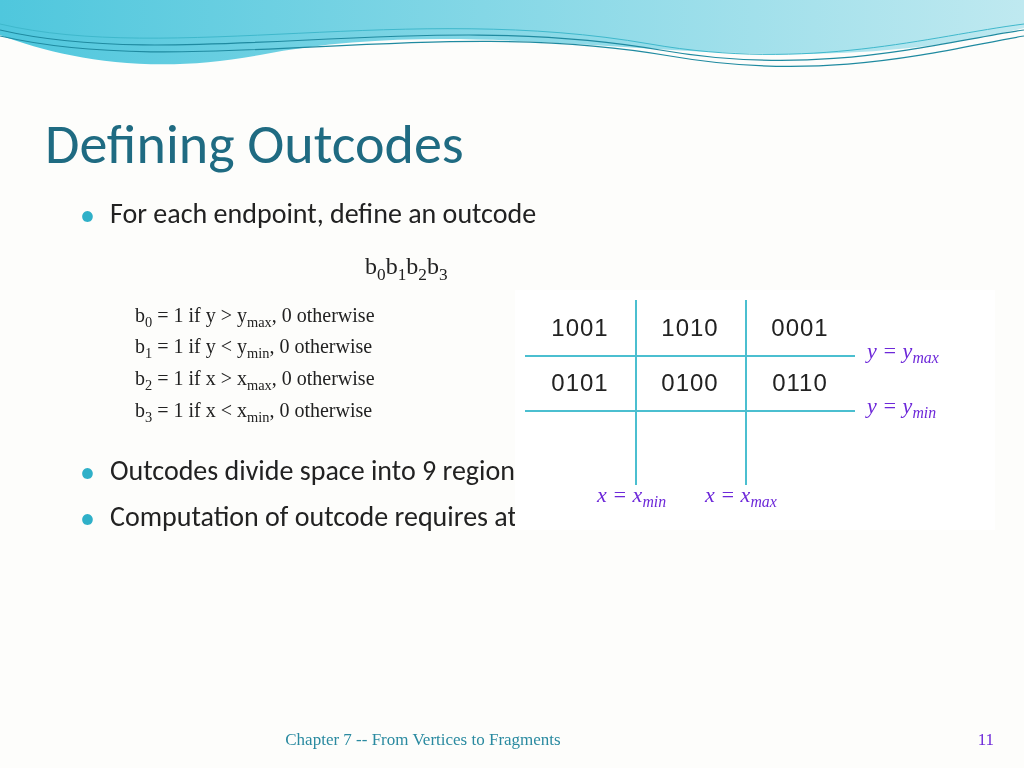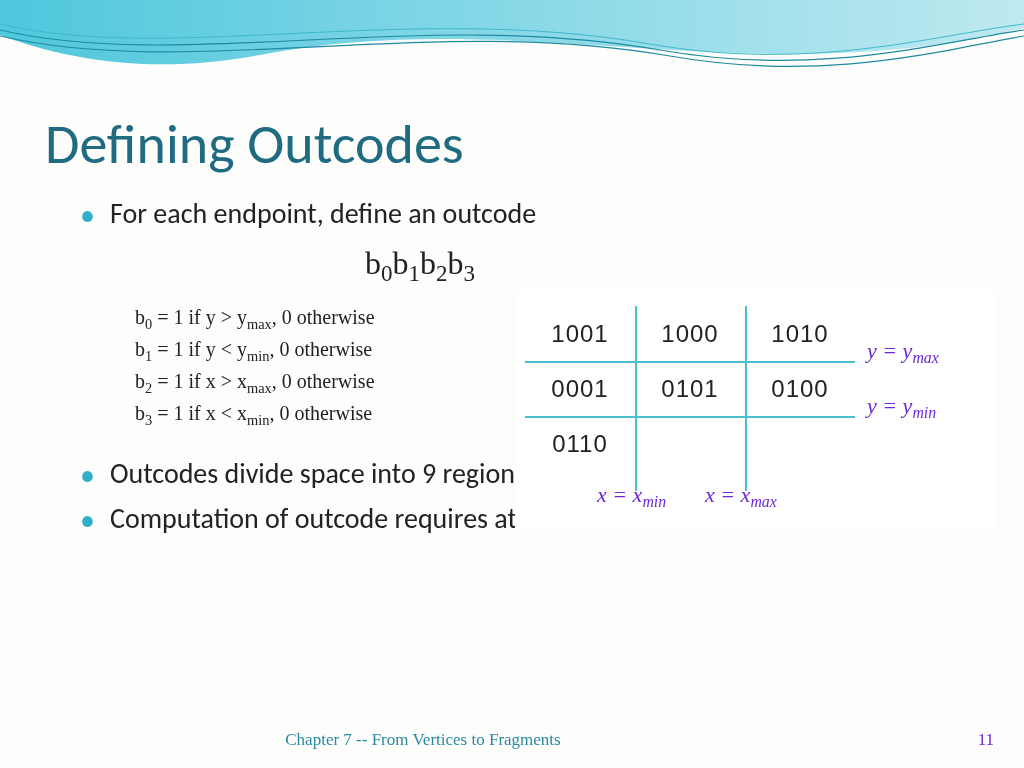--- a/index.html
+++ b/index.html
@@ -23,35 +23,35 @@
     font-size: 28px; color: #222;
     padding-left: 30px; margin-bottom: 8px;
     line-height: 1.35;
     font-family: Calibri, Georgia, serif;
   }
   ul.main > li::before {
     content: "•"; position: absolute; left: 0; top: 0;
     color: #2fb0c8; font-size: 30px;
   }
   .formula-line {
-    font-family: Georgia, serif; font-size: 32px;
-    margin-left: 285px; margin-top: 12px; margin-bottom: 16px;
+    font-family: Georgia, serif; font-size: 24px;
+    margin-left: 285px; margin-top: 20px; margin-bottom: 16px;
     color: #222;
   }
   .conditions {
     margin-left: 55px; margin-top: 6px; margin-bottom: 24px;
     font-family: Georgia, serif; font-size: 20px; line-height: 1.45; color: #222;
   }
   sub { font-size: 0.72em; }
   .diagram {
     position: absolute; top: 290px; left: 515px; width: 480px; height: 240px;
     background: #fff; font-family: Arial, Helvetica, sans-serif;
   }
   .grid {
-    position: absolute; top: 16px; left: 10px; width: 330px; height: 165px;
+    position: absolute; top: 10px; left: 10px; width: 330px; height: 165px;
     display: grid; grid-template-columns: repeat(3,1fr); grid-template-rows: repeat(3,1fr);
   }
   .cell { display: flex; align-items: center; justify-content: center; font-size: 24px; color: #222; letter-spacing: 1px; }
   .vline { position: absolute; top: 0; width: 2px; background: #4bbfd0; }
   .hline { position: absolute; left: 0; width: 330px; height: 2px; background: #4bbfd0; }
   .axis-lbl { position: absolute; font-size: 22px; font-style: italic; color: #6d28d9; font-family: Georgia, serif; white-space: nowrap; }
   .footer-chapter {
     position: absolute; bottom: 18px; left: 0; width: 846px;
     text-align: center; font-size: 17px; color: #2a8aa0;
     font-family: Georgia, serif;
@@ -97,21 +97,20 @@
 
   <ul class="main">
     <li>Outcodes divide space into 9 regions</li>
     <li>Computation of outcode requires at most 4 subtractions</li>
   </ul>
 </div>
 
 <div class="diagram">
   <div class="grid">
     <div class="cell">1001</div>
-    <div class="cell">1000</div>
     <div class="cell">1010</div>
     <div class="cell">0001</div>
     <div class="cell">0101</div>
     <div class="cell">0100</div>
     <div class="cell">0110</div>
     <div class="vline" style="left:110px; height:185px;"></div>
     <div class="vline" style="left:220px; height:185px;"></div>
     <div class="hline" style="top:55px;"></div>
     <div class="hline" style="top:110px;"></div>
   </div>

